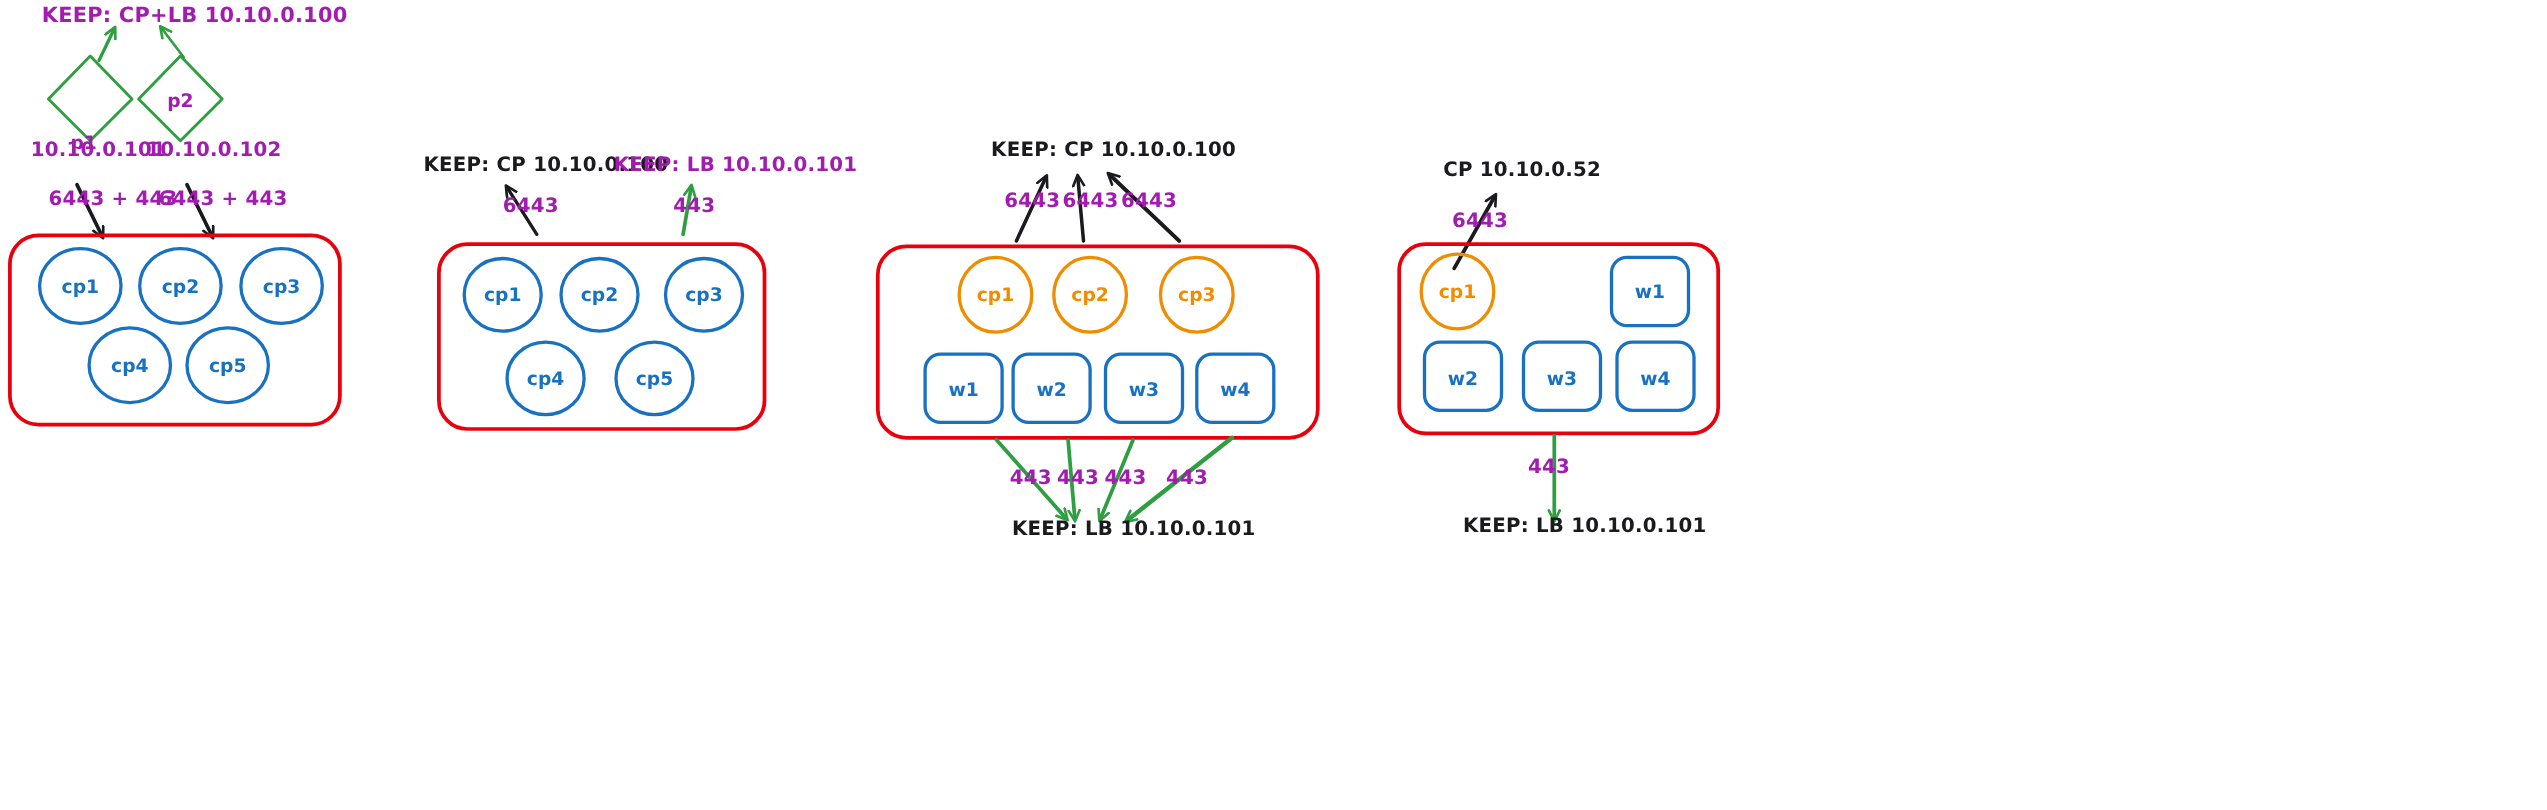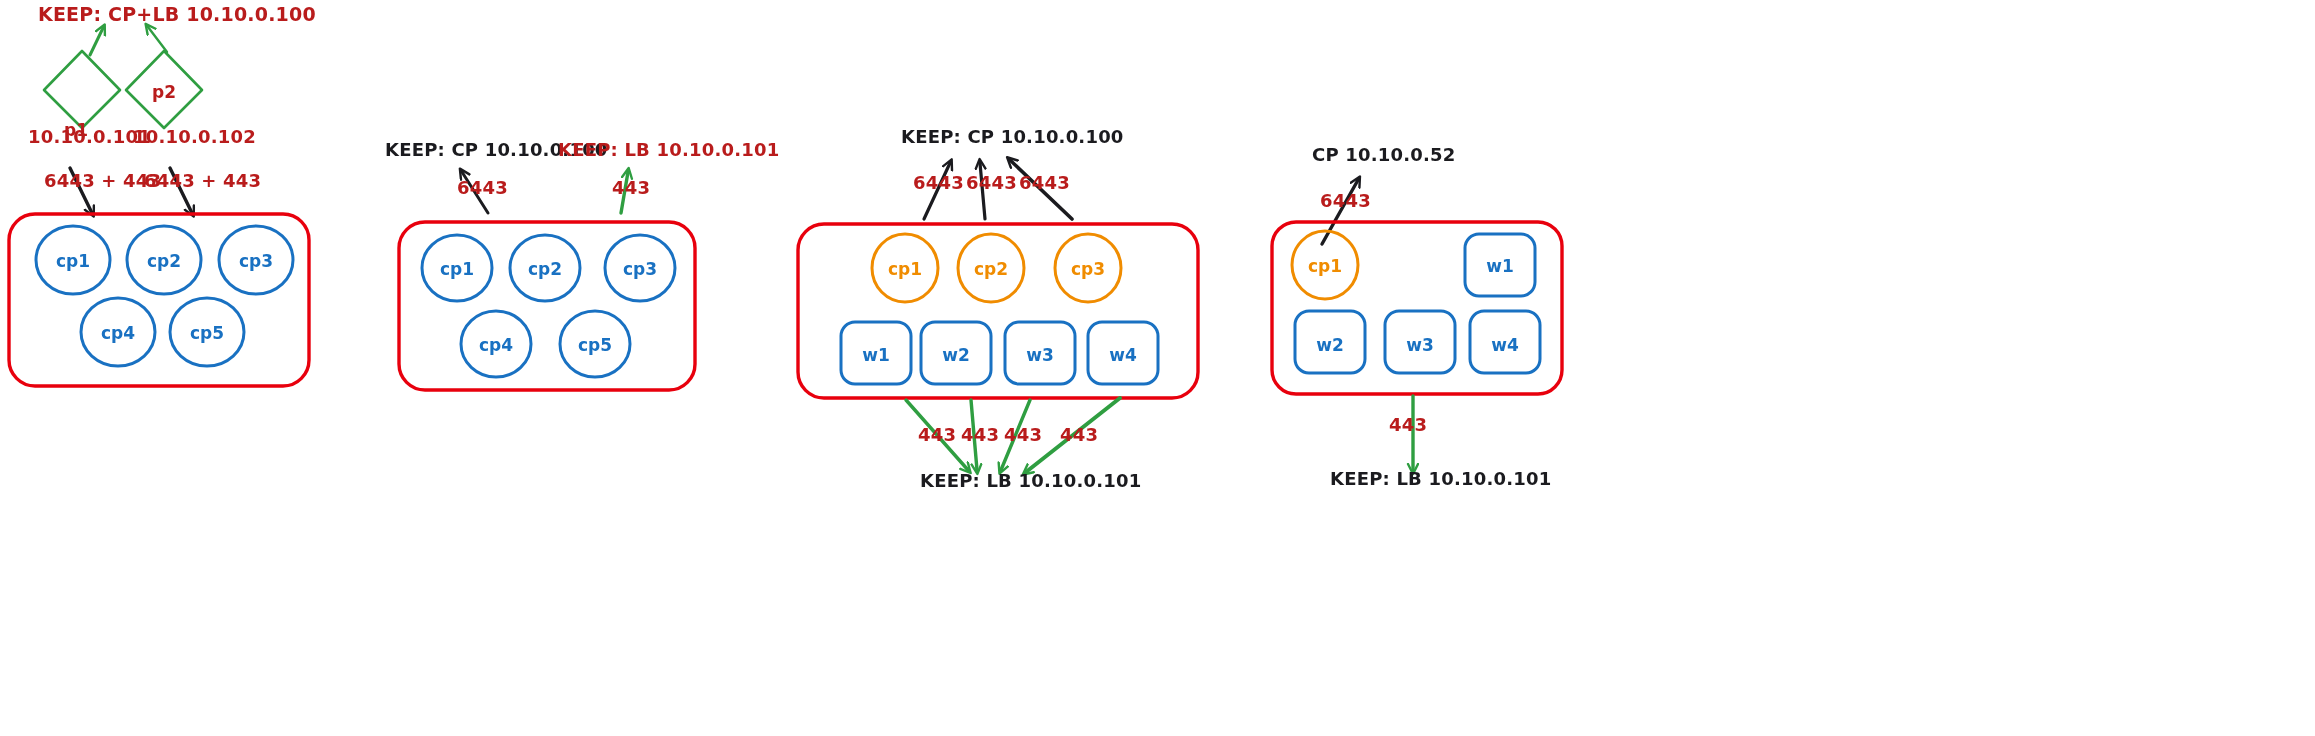--- a/index.html
+++ b/index.html
@@ -2,21 +2,21 @@
 <html><head>
 <meta charset="utf-8">
 <style>
   html,body{margin:0;padding:0;background:#ffffff;}
   body{width:2315px;height:736px;position:relative;overflow:hidden;
        font-family:"DejaVu Sans",sans-serif;}
   .stage{position:absolute;inset:0;}
   svg.layer{position:absolute;left:0;top:0;width:2315px;height:736px;overflow:visible;}
   .lbl{position:absolute;white-space:nowrap;font-family:"DejaVu Sans",sans-serif;
        font-weight:600;letter-spacing:.2px;}
-  .green{color:#b91c1c;}
+  .green{color:#a21caf;}
   .black{color:#1b1b1f;}
   .blue{color:#1971c2;}
   .orange{color:#f08c00;}
   .t28{font-size:19px;}
   .t26{font-size:18px;}
   .node-lbl{position:absolute;white-space:nowrap;font-size:17px;font-weight:600;
             transform:translate(-50%,-50%);}
 </style>
 </head>
 <body>

